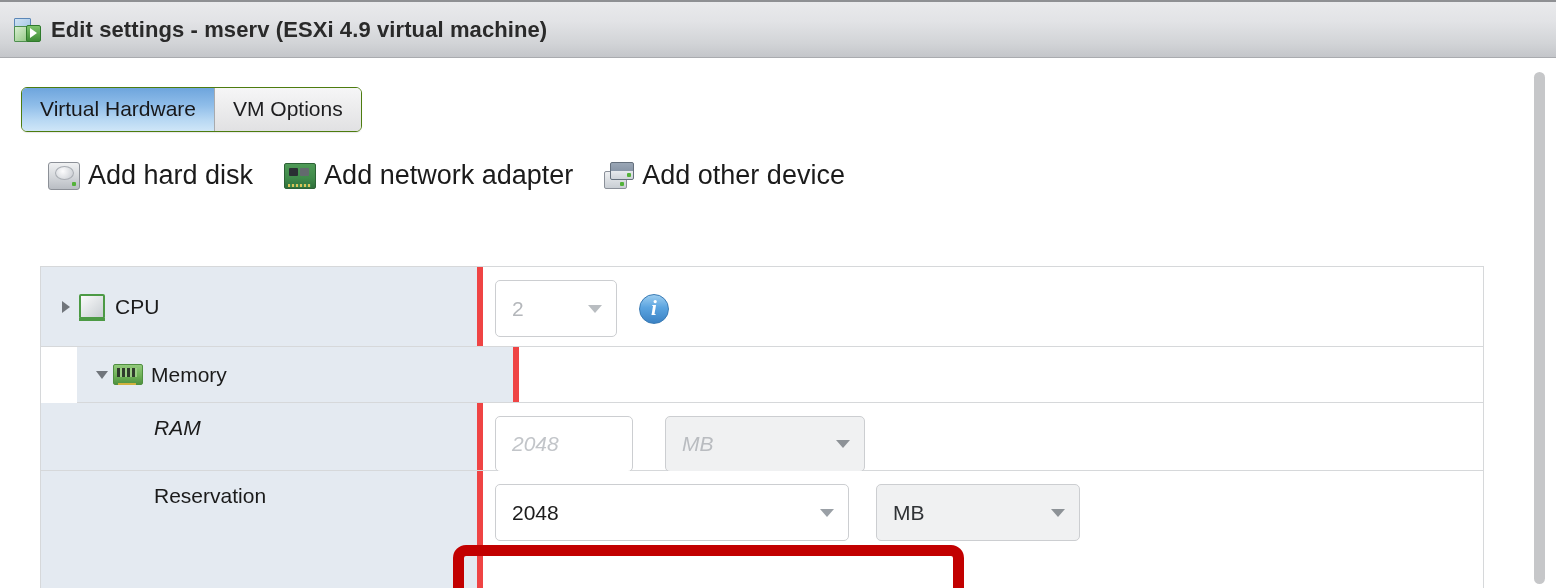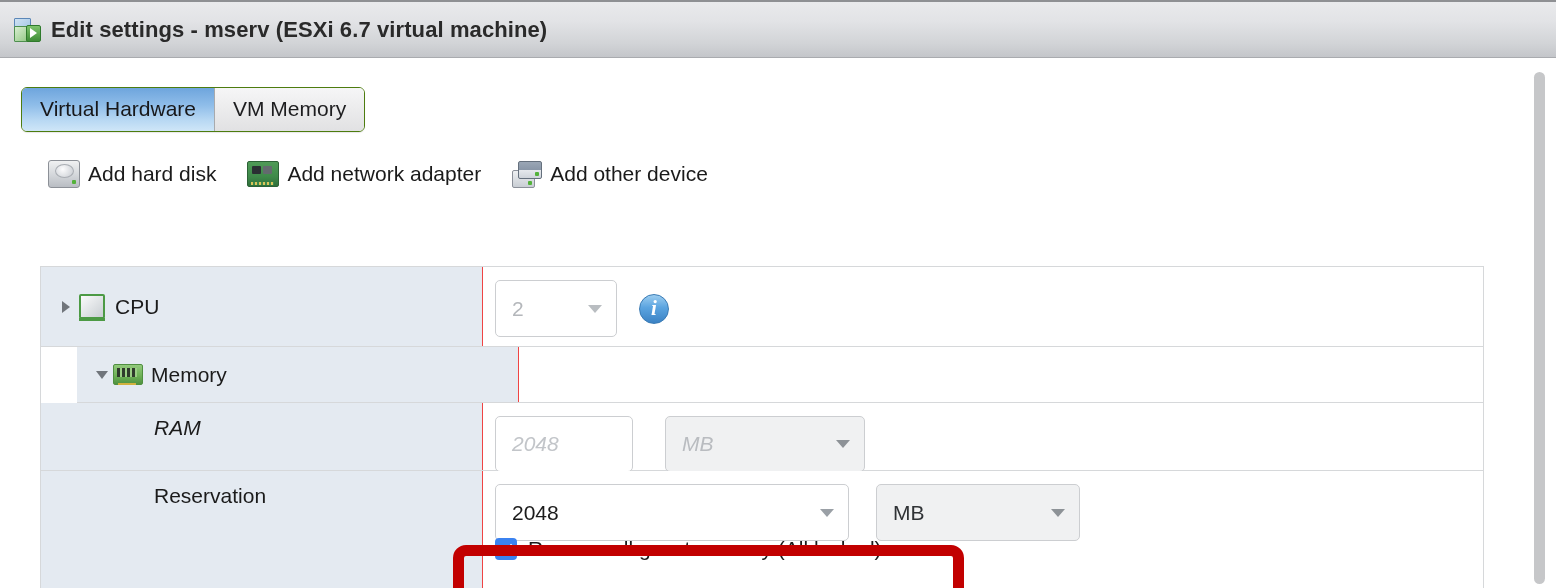--- a/index.html
+++ b/index.html
@@ -115,21 +115,21 @@
     display: flex;
     align-items: center;
   }
   .tool-item {
     display: flex;
     align-items: center;
     margin-right: 31px;
     white-space: nowrap;
   }
   .tool-label {
-    font-size: 21px;
+    font-size: 27px;
     color: #1b1b1b;
     margin-left: 8px;
   }
 
   
   .icon-hdd {
     width: 30px; height: 26px;
     border: 1px solid #8c9097;
     border-radius: 3px;
     background: linear-gradient(to bottom, #f0f1f2 0%, #d3d6da 55%, #b9bdc3 100%);
@@ -217,21 +217,21 @@
     box-sizing: border-box;
   }
   .row-cpu { height: 80px; }
   .row-memory { height: 56px; margin-left: 36px; }
   .row-ram { height: 68px; font-style: italic; }
   .row-reservation { height: 125px; }
   .cell-label {
     width: 442px;
     flex: none;
     background: #e4eaf1;
-    border-right: 1px solid #ef4444;
+    border-right: 6px solid #ef4444;
     box-sizing: border-box;
     display: flex;
     align-items: flex-start;
     padding-top: 13px;
   }
   .row-cpu .cell-label,
   .row-memory .cell-label { align-items: center; padding-top: 0; }
   .cell-value {
     flex: 1;
     background: #ffffff;
@@ -444,28 +444,28 @@
 </style>
 </head>
 <body>
 
 <div class="titlebar">
   <div class="title-icon">
     <div class="sq-back"></div>
     <div class="sq-front"></div>
     <div class="arrow"></div>
   </div>
-  <div class="title-text">Edit settings - mserv (ESXi 6.7 virtual machine)</div>
+  <div class="title-text">Edit settings - mserv (ESXi 4.9 virtual machine)</div>
 </div>
 
 <div class="content">
 
   <div class="tabs">
     <div class="tab active">Virtual Hardware</div>
-    <div class="tab">VM Memory</div>
+    <div class="tab">VM Options</div>
   </div>
 
   <div class="toolbar">
     <div class="tool-item">
       <div class="icon-hdd"></div>
       <span class="tool-label">Add hard disk</span>
     </div>
     <div class="tool-item">
       <div class="icon-nic"></div>
       <span class="tool-label">Add network adapter</span>
@@ -536,24 +536,20 @@
         <div class="ctl-row">
           <div class="combo res-combo">
             <span class="val">2048</span>
             <span class="caret"></span>
           </div>
           <div class="combo res-unit">
             <span class="val">MB</span>
             <span class="caret"></span>
           </div>
         </div>
-        <div class="checkbox-row">
-          <div class="checkbox"></div>
-          <span class="checkbox-label">Reserve all guest memory (All locked)</span>
-        </div>
       </div>
     </div>
 
   </div>
 
   <div class="annotation"></div>
 
   <div class="scrollbar-track">
     <div class="scrollbar-thumb"></div>
   </div>

